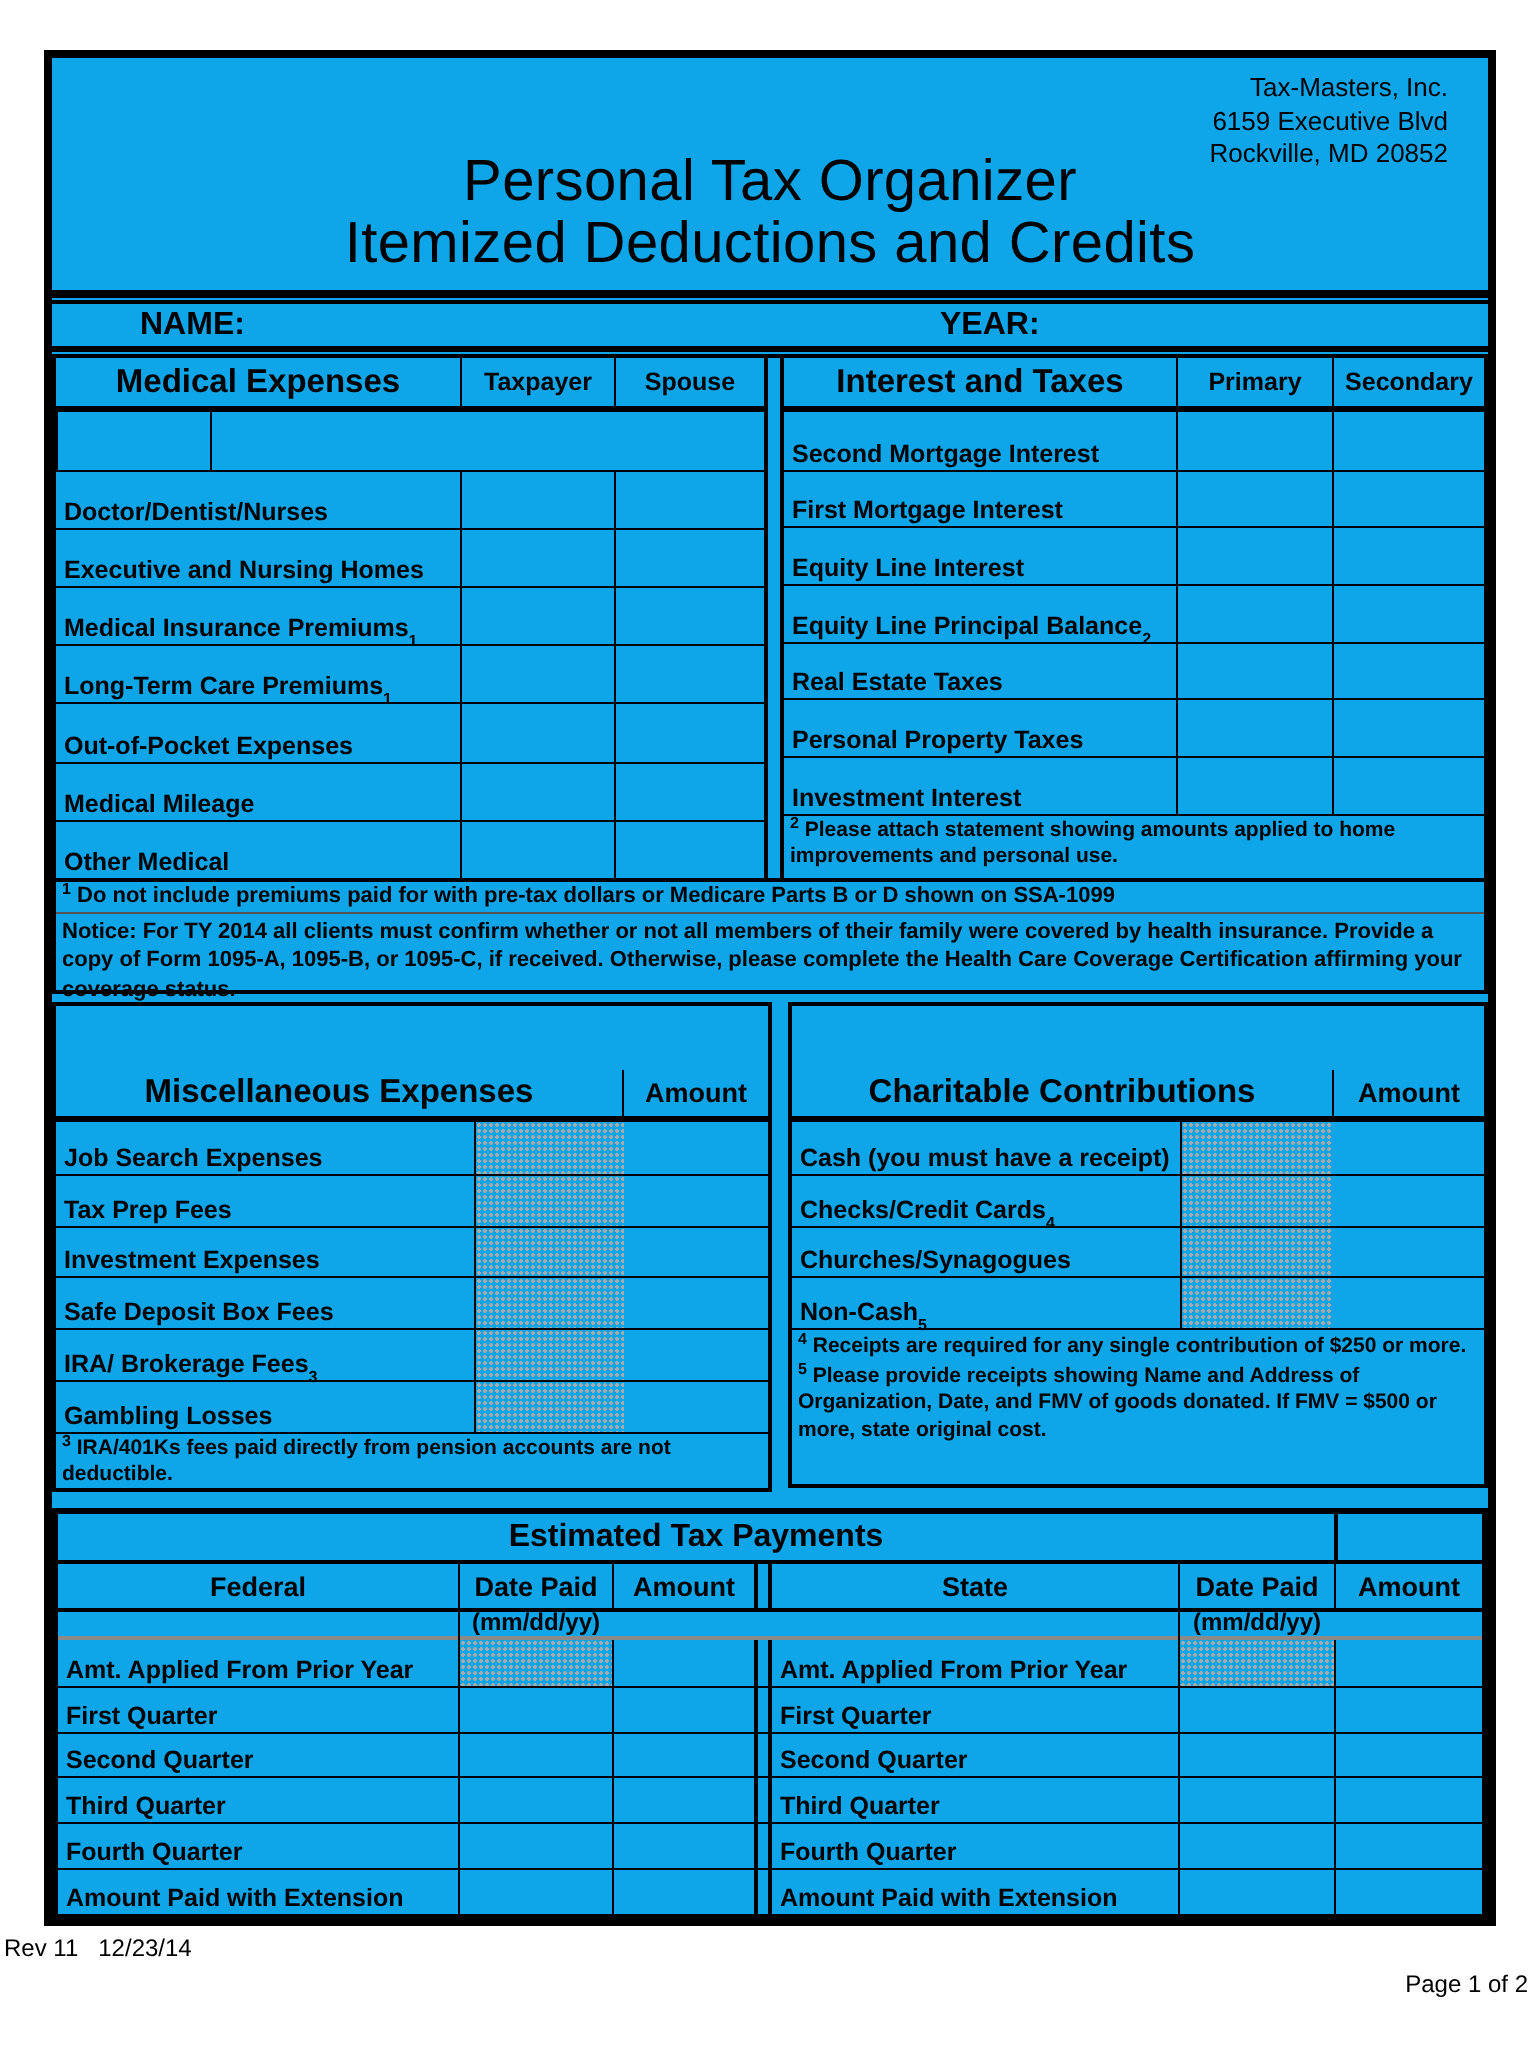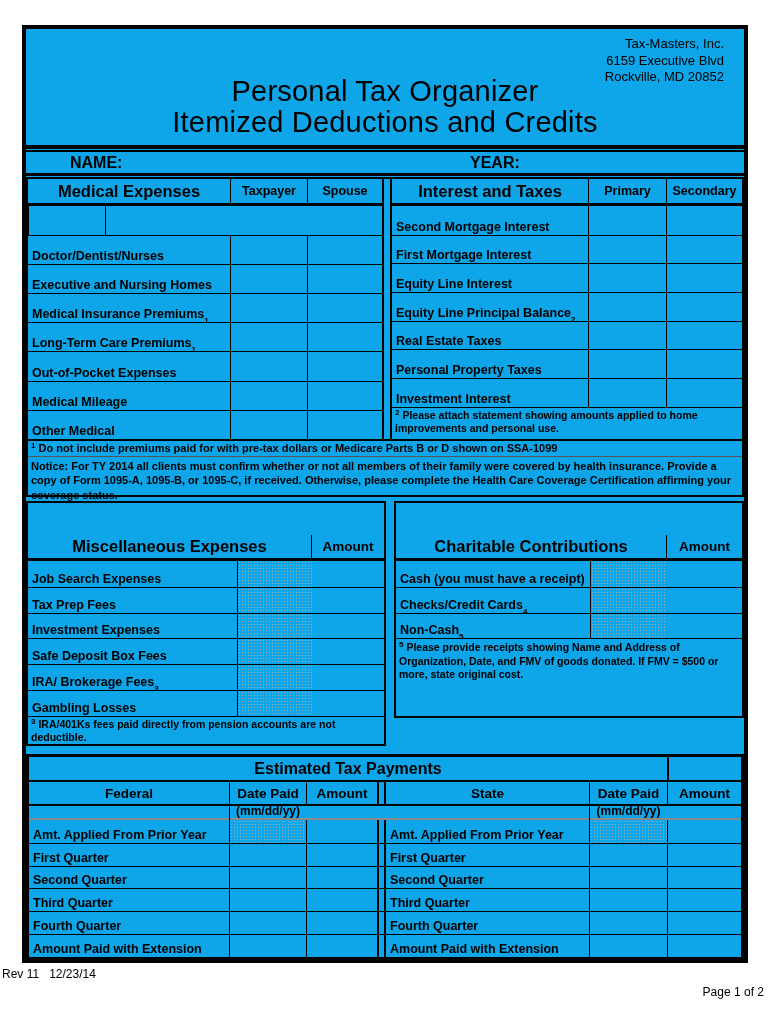--- a/index.html
+++ b/index.html
@@ -328,27 +328,36 @@
       <div class="trow">
         <div class="td-label">
             <span>Checks/Credit Cards</span>
             <sup>4</sup>
           </div>
         <div class="dotcell stip"></div>
         <div class="amtcell"></div>
       </div>
       <div class="trow">
         <div class="td-label">
+            <span>Churches/Synagogues</span>
+            <sup></sup>
+          </div>
+        <div class="dotcell stip"></div>
+        <div class="amtcell"></div>
+      </div>
+      <div class="trow">
+        <div class="td-label">
             <span>Non-Cash</span>
             <sup>5</sup>
           </div>
         <div class="dotcell stip"></div>
         <div class="amtcell"></div>
       </div>
       <div class="fn45">
+        <div class="fnline"><sup>4</sup> <span>Receipts are required for any single contribution of $250 or more.</span></div>
         <div class="fnline"><sup>5</sup> <span>Please provide receipts showing Name and Address of  Organization, Date, and FMV of goods donated. If FMV = $500 or more, state original cost.</span></div>
       </div>
     </div>
   </div>
 
   <div class="sec-est">
     <div class="est-title-row">
       <div class="est-title">Estimated Tax Payments</div>
       <div class="est-title-empty"></div>
     </div>

